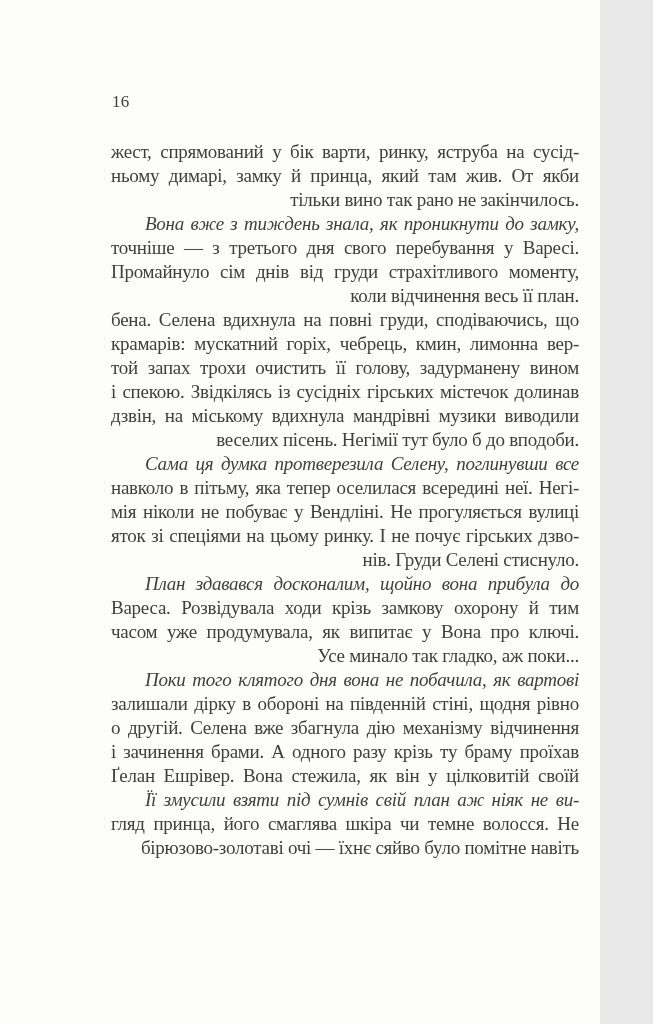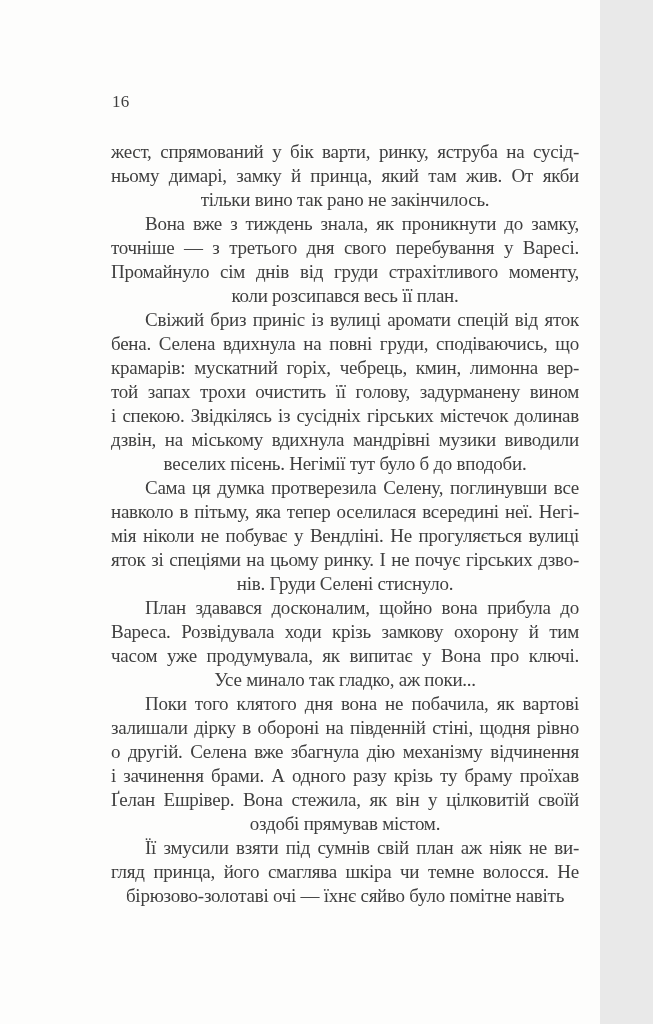--- a/index.html
+++ b/index.html
@@ -35,50 +35,50 @@
     width:468px;
     font-size:19px;
     line-height:24px;
     letter-spacing:-0.25px;
     color:var(--ink);
   }
   .para{margin:0;padding:0;}
   .tline{
     height:24px;
     overflow:hidden;
-    text-align:center;
+    text-align:right;
     white-space:normal;
   }
   .tline.just{
     text-align:justify;
     text-align-last:justify;
   }
   .tline.ind{
     padding-left:34px;
+    font-style:italic;
   }
 </style>
 </head>
 <body>
 
 <div class="page">
   <div class="page-number">16</div>
   <div class="text-block" id="text-block">
       <div class="para">
         <div class="tline just">жест, спрямований у бік варти, ринку, яструба на сусід-</div>
         <div class="tline just">ньому димарі, замку й принца, який там жив. От якби</div>
         <div class="tline">тільки вино так рано не закінчилось.</div>
       </div>
       <div class="para">
         <div class="tline just ind">Вона вже з тиждень знала, як проникнути до замку,</div>
         <div class="tline just">точніше — з третього дня свого перебування у Варесі.</div>
         <div class="tline just">Промайнуло сім днів від груди страхітливого моменту,</div>
-        <div class="tline">коли розсипався весь її план.</div>
+        <div class="tline">коли відчинення весь її план.</div>
       </div>
       <div class="para">
-        <div class="tline just ind">Свіжий бриз приніс із вулиці аромати спецій від яток</div>
         <div class="tline just">бена. Селена вдихнула на повні груди, сподіваючись, що</div>
         <div class="tline just">крамарів: мускатний горіх, чебрець, кмин, лимонна вер-</div>
         <div class="tline just">той запах трохи очистить її голову, задурманену вином</div>
         <div class="tline just">і спекою. Звідкілясь із сусідніх гірських містечок долинав</div>
         <div class="tline just">дзвін, на міському вдихнула мандрівні музики виводили</div>
         <div class="tline">веселих пісень. Негімії тут було б до вподоби.</div>
       </div>
       <div class="para">
         <div class="tline just ind">Сама ця думка протверезила Селену, поглинувши все</div>
         <div class="tline just">навколо в пітьму, яка тепер оселилася всередині неї. Негі-</div>
@@ -91,21 +91,20 @@
         <div class="tline just">Вареса. Розвідувала ходи крізь замкову охорону й тим</div>
         <div class="tline just">часом уже продумувала, як випитає у Вона про ключі.</div>
         <div class="tline">Усе минало так гладко, аж поки...</div>
       </div>
       <div class="para">
         <div class="tline just ind">Поки того клятого дня вона не побачила, як вартові</div>
         <div class="tline just">залишали дірку в обороні на південній стіні, щодня рівно</div>
         <div class="tline just">о другій. Селена вже збагнула дію механізму відчинення</div>
         <div class="tline just">і зачинення брами. А одного разу крізь ту браму проїхав</div>
         <div class="tline just">Ґелан Ешрівер. Вона стежила, як він у цілковитій своїй</div>
-        <div class="tline">оздобі прямував містом.</div>
       </div>
       <div class="para">
         <div class="tline just ind">Її змусили взяти під сумнів свій план аж ніяк не ви-</div>
         <div class="tline just">гляд принца, його смаглява шкіра чи темне волосся. Не</div>
         <div class="tline">бірюзово-золотаві очі — їхнє сяйво було помітне навіть</div>
       </div>
     </div>
 </div>
 
 </body></html>

